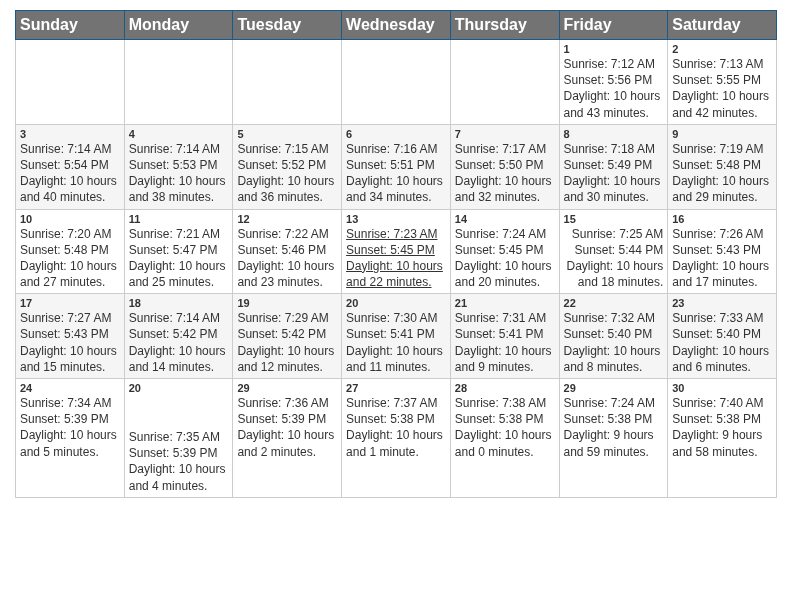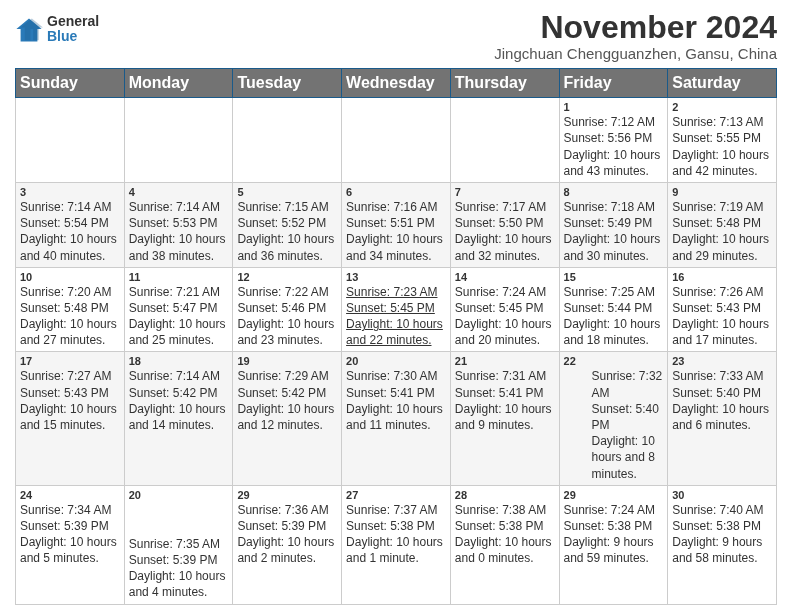--- a/index.html
+++ b/index.html
@@ -96,37 +96,20 @@
       font-size: 12px;
     }
     .empty-cell {
       background: #fff !important;
     }
   </style>
 </head>
 <body>
 
 <div class="page">
-  <div class="header">
-    <div class="logo">
-      <svg class="logo-icon" viewBox="0 0 40 40">
-        <rect x="0" y="0" width="40" height="40" fill="white"></rect>
-        <polygon points="20,5 38,20 32,20 32,38 8,38 8,20 2,20" fill="#2a7ab8"></polygon>
-        <polygon points="24,5 40,18 34,18 34,36 26,36 26,20 22,20 22,36 14,36 14,18 8,18" fill="#1a5a8a" opacity="0.3"></polygon>
-      </svg>
-      <div class="logo-text">
-        <span class="logo-general">General</span>
-        <span class="logo-blue">Blue</span>
-      </div>
-    </div>
-    <div class="title-block">
-      <div class="month-title">November 2024</div>
-      <div class="location">Jingchuan Chengguanzhen, Gansu, China</div>
-    </div>
-  </div>
 
   <table class="calendar-table">
     <thead>
       <tr>
       <th>Sunday</th>
           <th>Monday</th>
           <th>Tuesday</th>
           <th>Wednesday</th>
           <th>Thursday</th>
           <th>Friday</th>
@@ -223,21 +206,21 @@
 Daylight: 10 hours and 22 minutes.</div>
           </td>
           <td>
             <span class="day-number">14</span>
             <div class="day-info" style="white-space: pre-line;">Sunrise: 7:24 AM
 Sunset: 5:45 PM
 Daylight: 10 hours and 20 minutes.</div>
           </td>
           <td>
             <span class="day-number">15</span>
-            <div class="day-info" style="white-space: pre-line;">Sunrise: 7:25 AM
+            <div class="day-info" style="white-space: pre-line; text-align: right;">Sunrise: 7:25 AM
 Sunset: 5:44 PM
 Daylight: 10 hours and 18 minutes.</div>
           </td>
           <td>
             <span class="day-number">16</span>
             <div class="day-info" style="white-space: pre-line;">Sunrise: 7:26 AM
 Sunset: 5:43 PM
 Daylight: 10 hours and 17 minutes.</div>
           </td>
         </tr>
@@ -267,21 +250,21 @@
 Daylight: 10 hours and 11 minutes.</div>
           </td>
           <td>
             <span class="day-number">21</span>
             <div class="day-info" style="white-space: pre-line;">Sunrise: 7:31 AM
 Sunset: 5:41 PM
 Daylight: 10 hours and 9 minutes.</div>
           </td>
           <td>
             <span class="day-number">22</span>
-            <div class="day-info" style="white-space: pre-line; margin-left: 28px;">Sunrise: 7:32 AM
+            <div class="day-info" style="white-space: pre-line;">Sunrise: 7:32 AM
 Sunset: 5:40 PM
 Daylight: 10 hours and 8 minutes.</div>
           </td>
           <td>
             <span class="day-number">23</span>
             <div class="day-info" style="white-space: pre-line;">Sunrise: 7:33 AM
 Sunset: 5:40 PM
 Daylight: 10 hours and 6 minutes.</div>
           </td>
         </tr>

